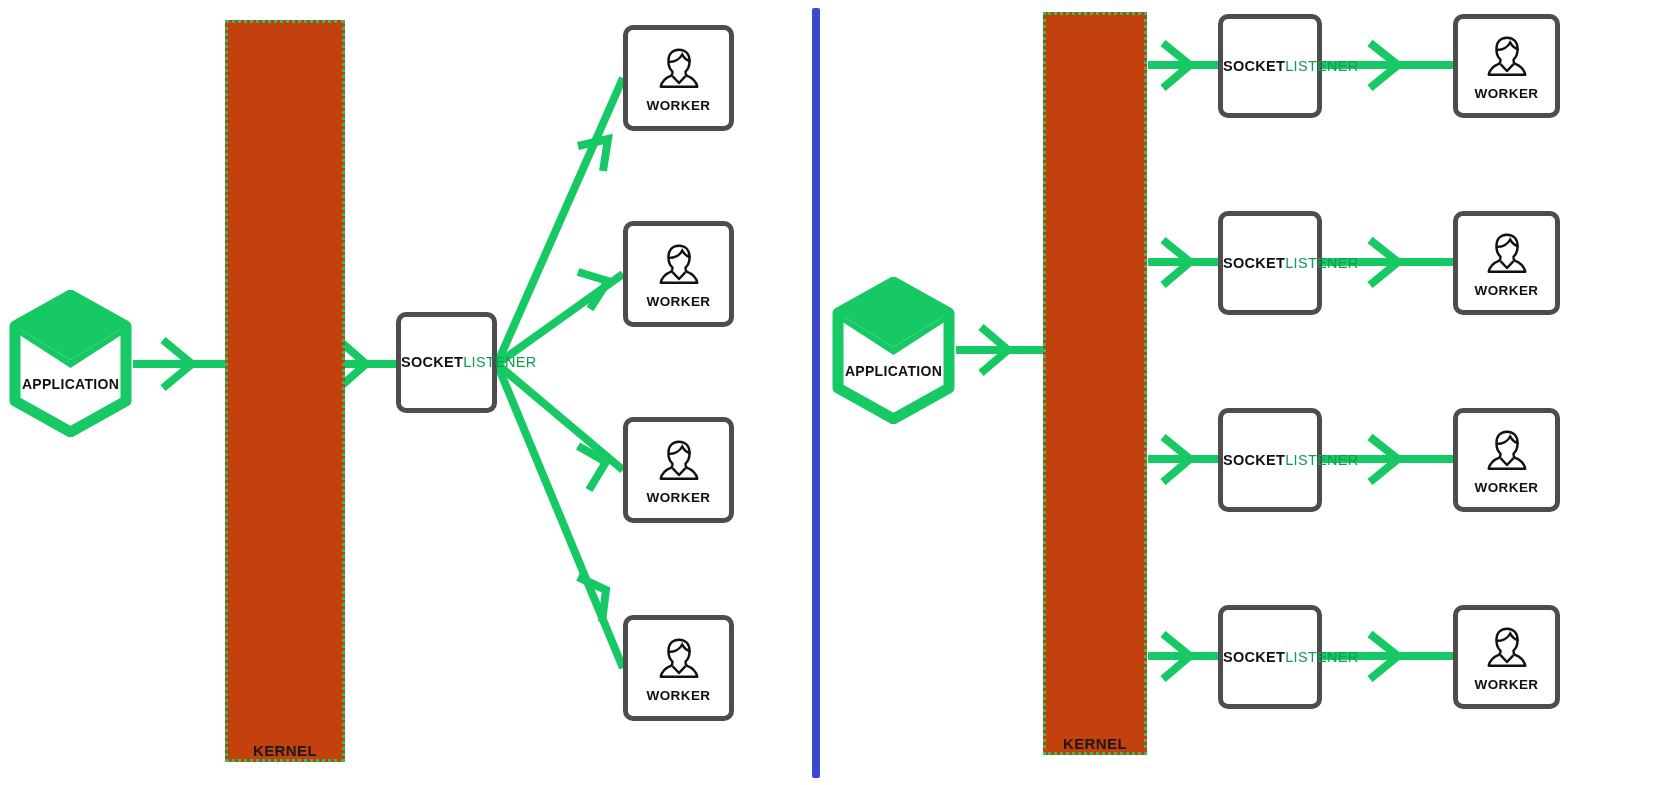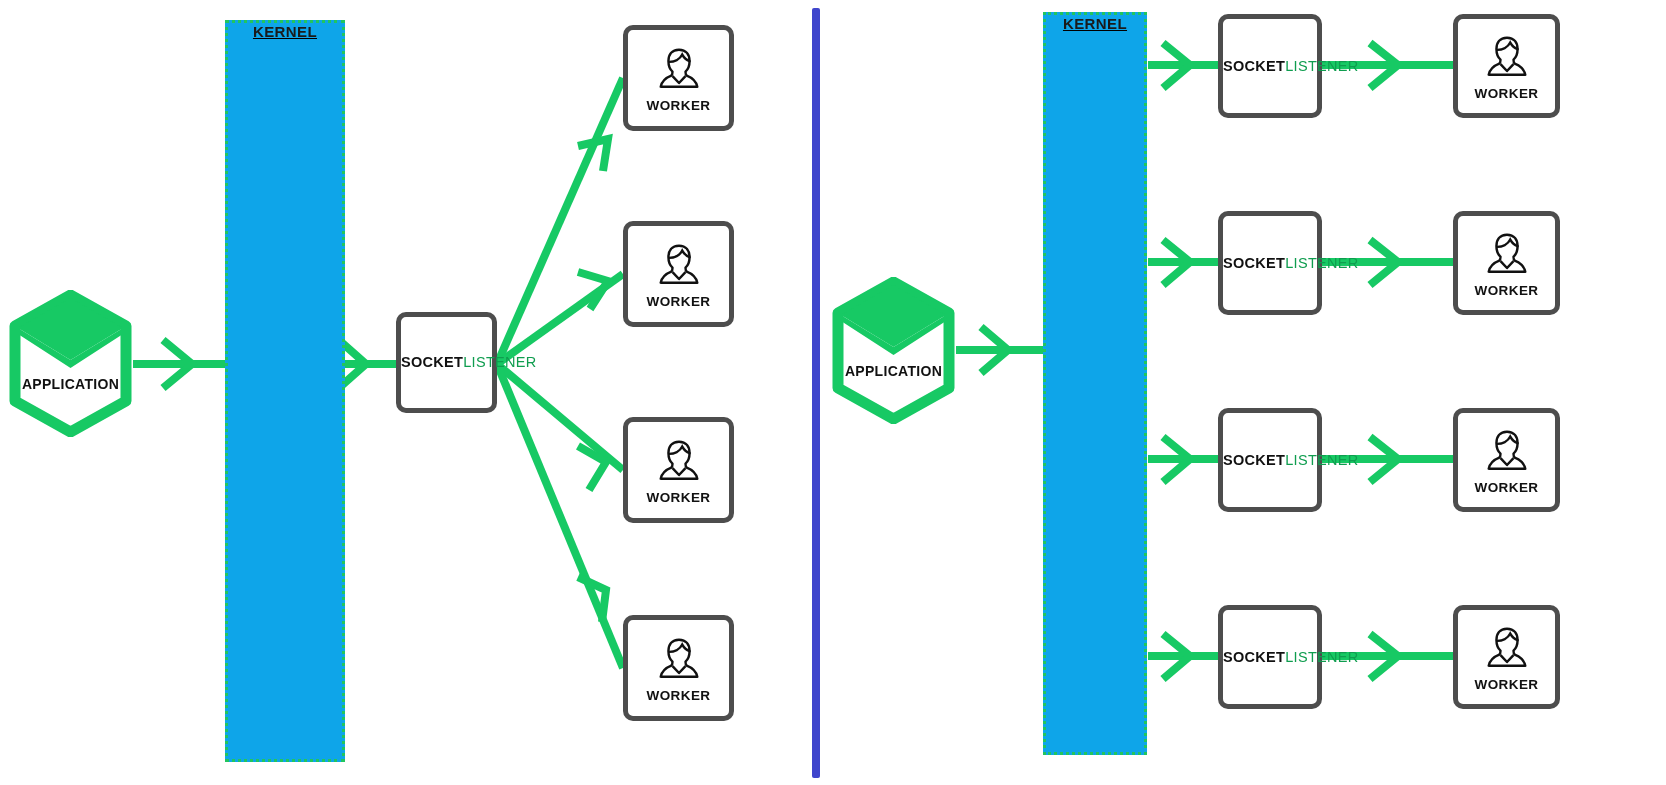--- a/index.html
+++ b/index.html
@@ -4,23 +4,23 @@
 <style>
   html,body{margin:0;padding:0;background:#ffffff;}
   body{width:1666px;height:785px;overflow:hidden;font-family:"Liberation Sans",sans-serif;}
   #stage{position:relative;width:1666px;height:785px;background:#fff;}
   svg#canvas{position:absolute;left:0;top:0;width:1666px;height:785px;}
 
   
   .node{position:absolute;box-sizing:border-box;}
 
   .kernel-box{
-    background:#0ea5e9;
+    background:#c2410c;
     border:3px dotted #22c55e;
-    display:flex;align-items:flex-start;justify-content:center;text-decoration:underline;
+    display:flex;align-items:flex-end;justify-content:center;
   }
   .kernel-label{
     font-size:15px;font-weight:bold;color:#1a1a1a;letter-spacing:.4px;
     font-family:"Liberation Sans",sans-serif;
   }
 
   .sq-box{
     background:#ffffff;
     border:5px solid #4d4d4d;
     border-radius:10px;

